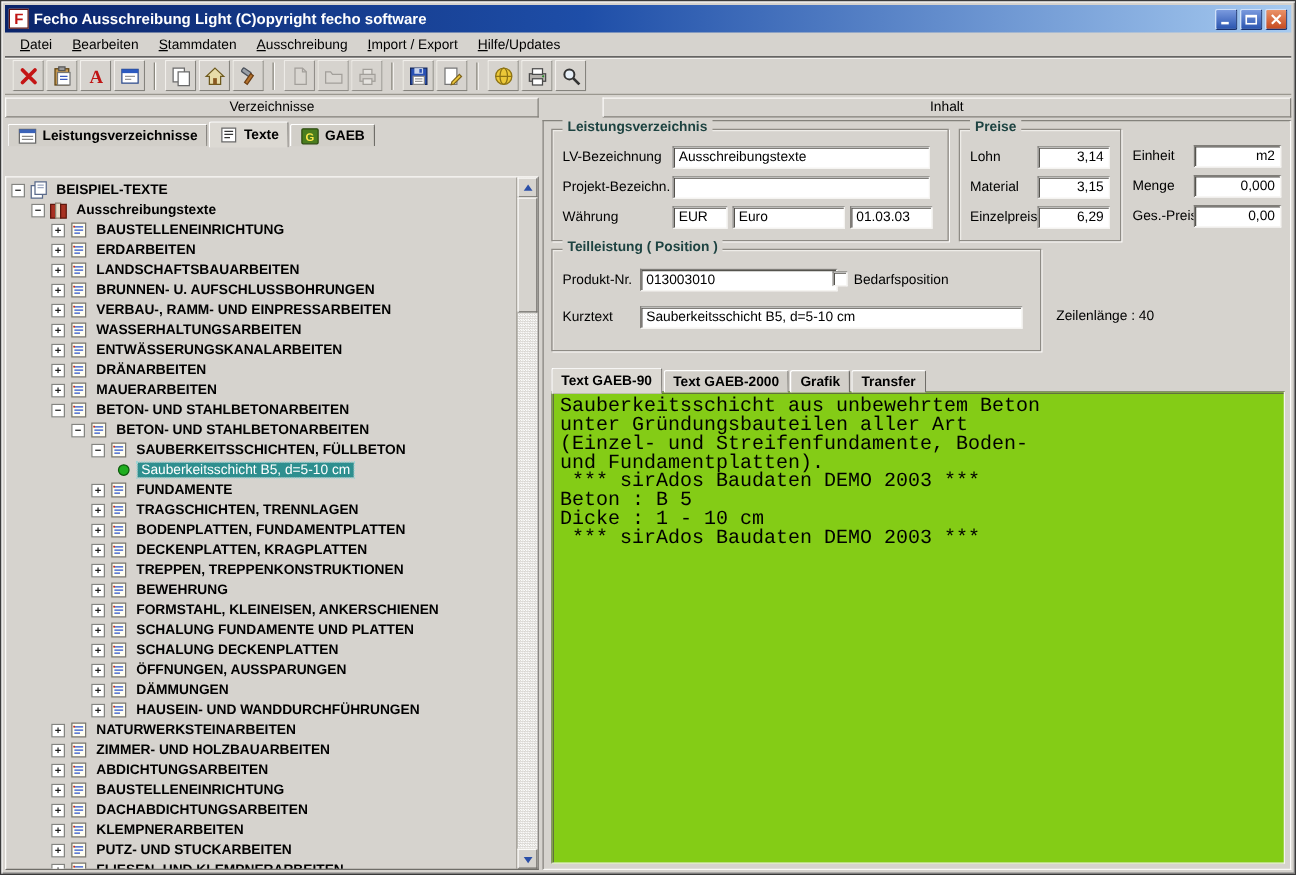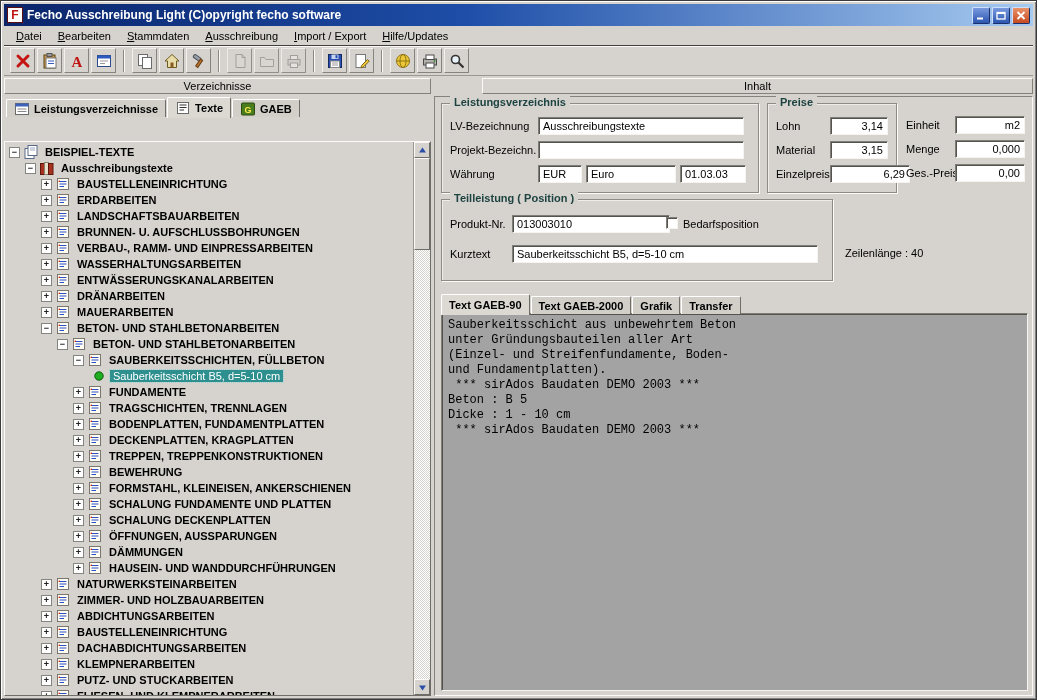--- a/index.html
+++ b/index.html
@@ -81,23 +81,23 @@
     font-size:11px;font-weight:bold;color:#1d4341;white-space:nowrap;}
   .lbl{position:absolute;font-size:11px;color:#000;white-space:nowrap;}
   .field{position:absolute;height:18px;background:#fff;font-size:11px;line-height:14px;padding:1px 4px;
     border:1px solid;border-color:#7f7d78 #f5f4f1 #f5f4f1 #7f7d78;box-shadow:inset 1px 1px 0 #55534e;
     overflow:hidden;white-space:nowrap;}
   .field.num{text-align:right;}
   .checkbox{position:absolute;width:12px;height:12px;background:#fff;
     border:1px solid;border-color:#7f7d78 #f5f4f1 #f5f4f1 #7f7d78;box-shadow:inset 1px 1px 0 #55534e;}
 
   .rtabs{position:absolute;left:6px;top:196px;height:21px;display:flex;align-items:flex-end;z-index:3;}
-  .memo{position:absolute;left:6px;top:216px;width:587px;height:378px;background:#a3a3a3;
+  .memo{position:absolute;left:6px;top:216px;width:587px;height:378px;background:#84cc16;
     border:1px solid;border-color:#7f7d78 #f5f4f1 #f5f4f1 #7f7d78;box-shadow:inset 1px 1px 0 #55534e;
-    padding:4px 6px;font-family:"Liberation Mono",monospace;font-size:12px;line-height:15px;overflow:hidden;}
+    padding:4px 6px;font-family:"Liberation Mono",monospace;font-size:16px;line-height:15px;overflow:hidden;}
   .memo-line{white-space:pre;}
 </style>
 </head>
 <body>
 
 <div class="window">
 
   <div class="titlebar">
     <span class="app-icon">F</span>
     <span class="title-text">Fecho Ausschreibung Light (C)opyright fecho software</span>
@@ -808,21 +808,21 @@
         <div class="field" style="left:238px;top:61px;width:66px">01.03.03</div>
       </div>
 
       <div class="groupbox" style="left:332px;top:6px;width:130px;height:90px">
         <span class="gb-title">Preise</span>
         <span class="lbl" style="left:8px;top:16px">Lohn</span>
         <div class="field num" style="left:62px;top:13px;width:58px">3,14</div>
         <span class="lbl" style="left:8px;top:40px">Material</span>
         <div class="field num" style="left:62px;top:37px;width:58px">3,15</div>
         <span class="lbl" style="left:8px;top:64px">Einzelpreis</span>
-        <div class="field num" style="left:62px;top:61px;width:80px">6,29</div>
+        <div class="field num" style="left:62px;top:61px;width:58px">6,29</div>
       </div>
 
       <span class="lbl" style="left:471px;top:22px">Einheit</span>
       <div class="field num" style="left:520px;top:19px;width:70px">m2</div>
       <span class="lbl" style="left:471px;top:46px">Menge</span>
       <div class="field num" style="left:520px;top:43px;width:70px">0,000</div>
       <span class="lbl" style="left:471px;top:70px">Ges.-Preis</span>
       <div class="field num" style="left:520px;top:67px;width:70px">0,00</div>
 
       <div class="groupbox" style="left:6px;top:102px;width:392px;height:82px">

